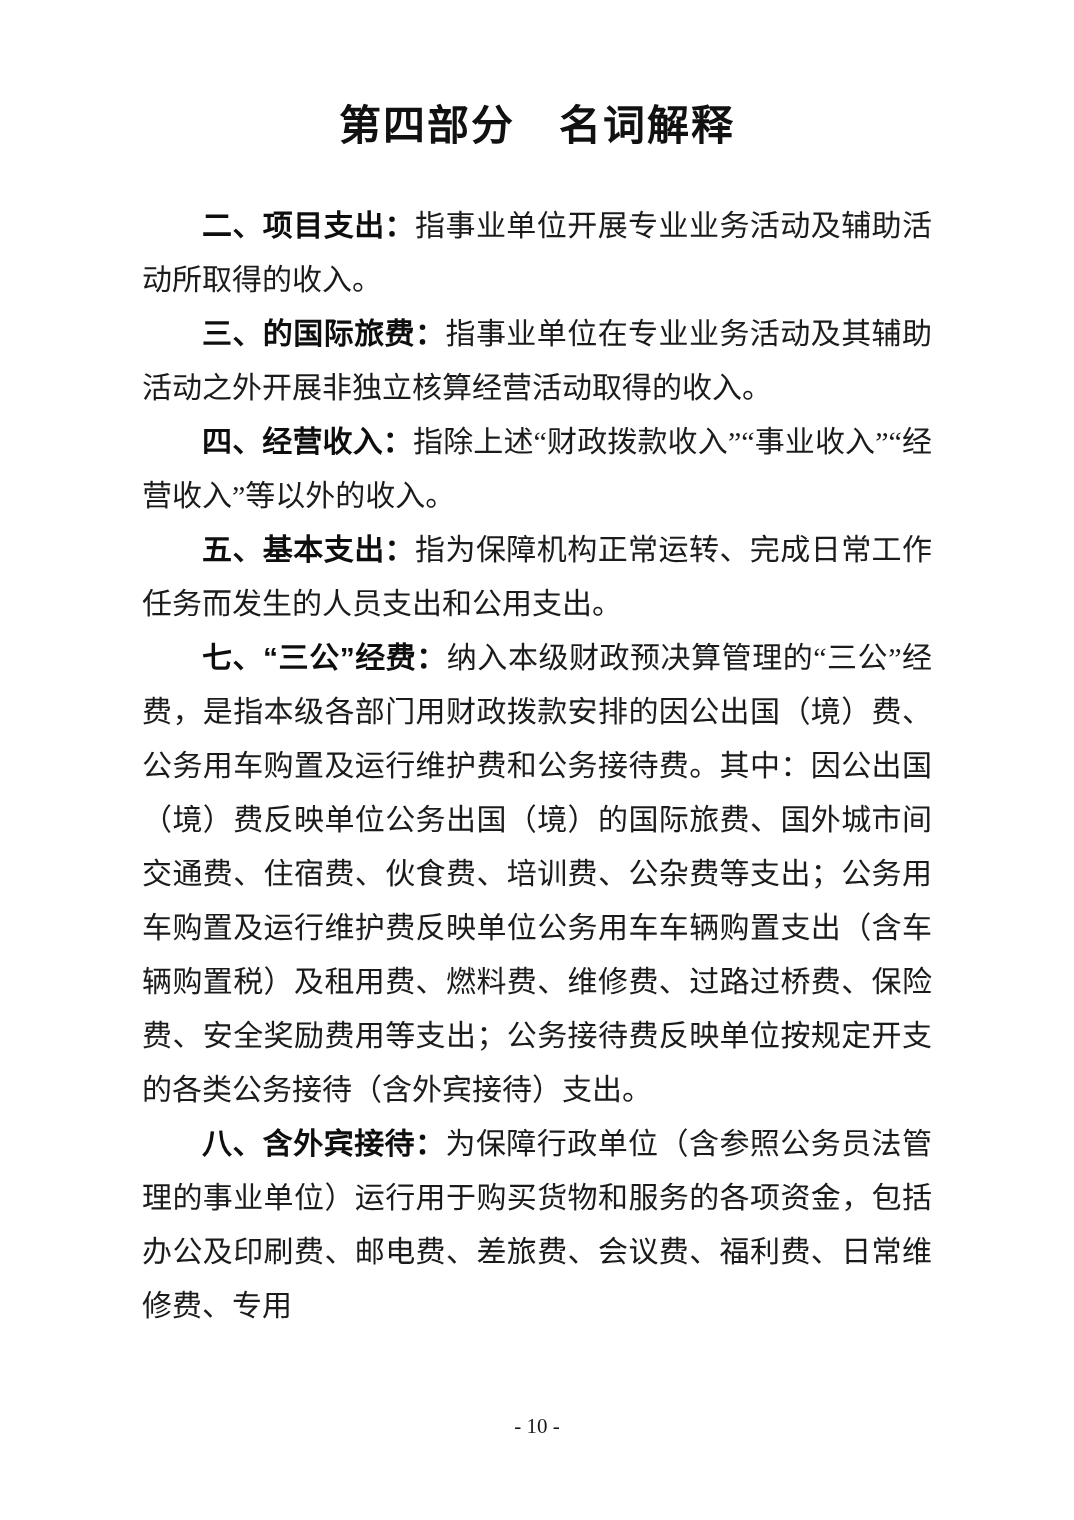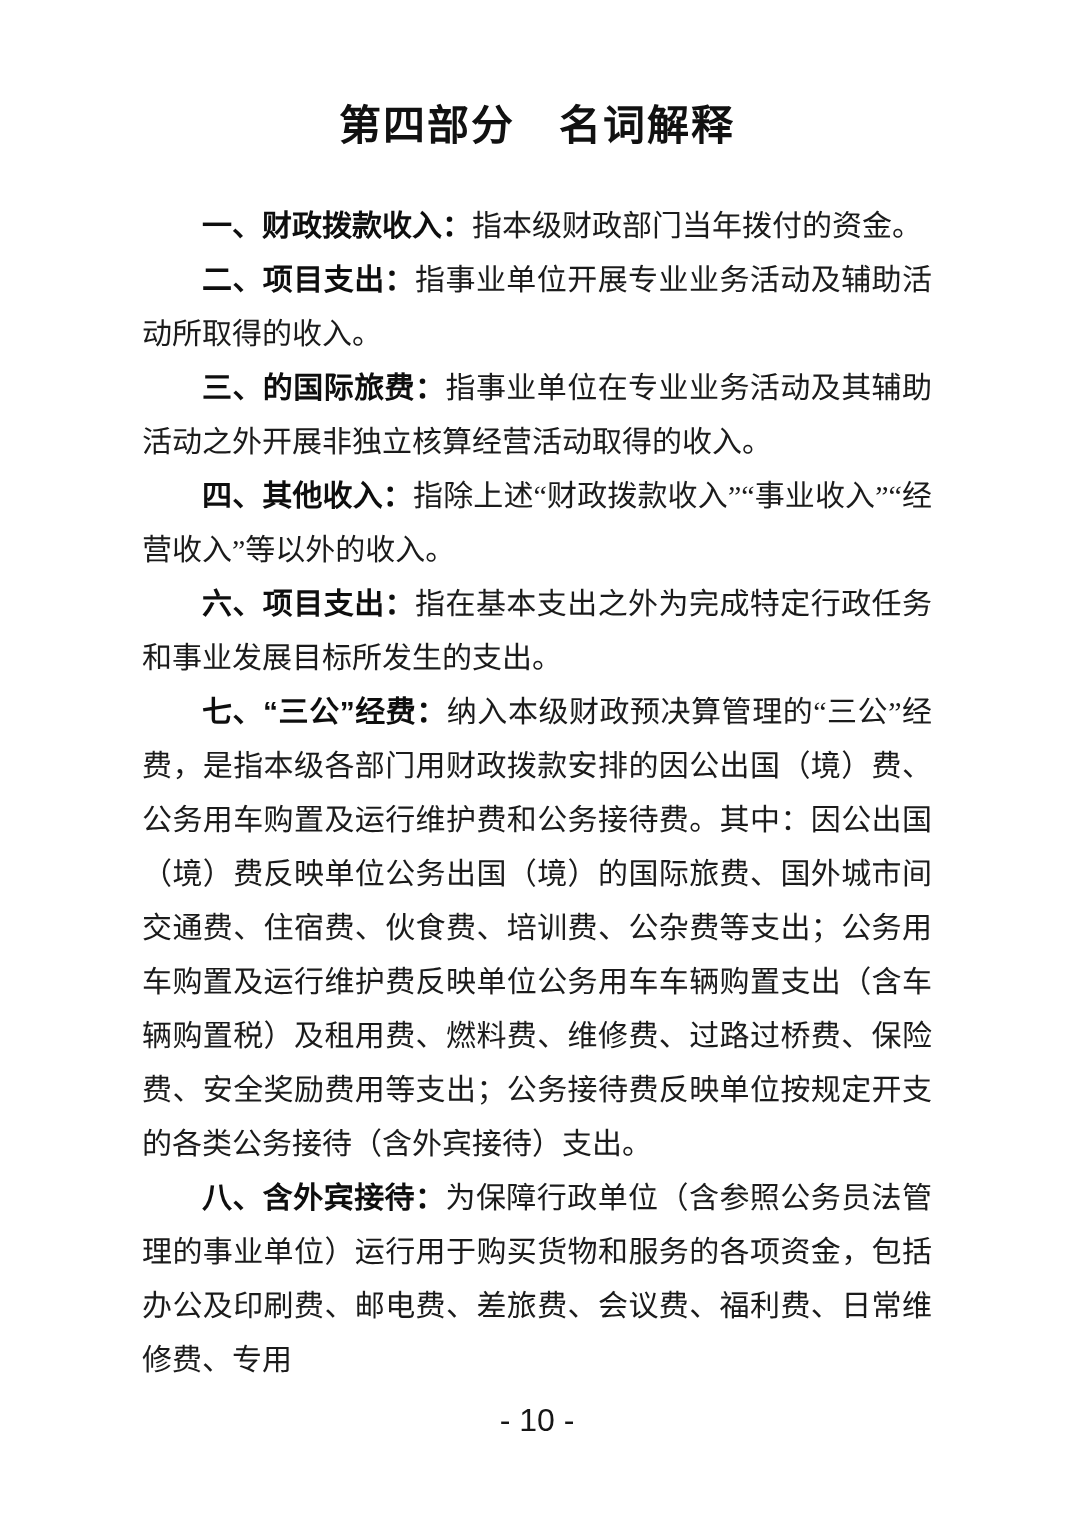--- a/index.html
+++ b/index.html
@@ -50,42 +50,41 @@
   .term-body {
     font-family: "Liberation Serif", serif;
     font-weight: normal;
   }
   .page-number {
     position: absolute;
     bottom: 14px;
     left: 0;
     width: 100%;
     text-align: center;
-    font-family: Liberation Sans, sans-serif;
-    font-size: 32px;
+    font-family: Liberation Serif, serif;
+    font-size: 21px;
     color: #161616;
   }
 </style>
 </head>
 <body>
 
 <div class="page">
   <h1 class="page-title">第四部分　名词解释</h1>
 
   <div class="terms">
-  <p class="term"><span class="term-lead">一、财政拨款收入：</span><span class="term-body">指本级财政部门当年拨付的资金。</span></p>
 
   <p class="term"><span class="term-lead">二、项目支出：</span><span class="term-body">指事业单位开展专业业务活动及辅助活动所取得的收入。</span></p>
 
   <p class="term"><span class="term-lead">三、的国际旅费：</span><span class="term-body">指事业单位在专业业务活动及其辅助活动之外开展非独立核算经营活动取得的收入。</span></p>
 
-  <p class="term"><span class="term-lead">四、其他收入：</span><span class="term-body">指除上述“财政拨款收入”“事业收入”“经营收入”等以外的收入。</span></p>
+  <p class="term"><span class="term-lead">四、经营收入：</span><span class="term-body">指除上述“财政拨款收入”“事业收入”“经营收入”等以外的收入。</span></p>
 
+  <p class="term"><span class="term-lead">五、基本支出：</span><span class="term-body">指为保障机构正常运转、完成日常工作任务而发生的人员支出和公用支出。</span></p>
 
-  <p class="term"><span class="term-lead">六、项目支出：</span><span class="term-body">指在基本支出之外为完成特定行政任务和事业发展目标所发生的支出。</span></p>
 
   <p class="term"><span class="term-lead">七、“三公”经费：</span><span class="term-body">纳入本级财政预决算管理的“三公”经费，是指本级各部门用财政拨款安排的因公出国（境）费、公务用车购置及运行维护费和公务接待费。其中：因公出国（境）费反映单位公务出国（境）的国际旅费、国外城市间交通费、住宿费、伙食费、培训费、公杂费等支出；公务用车购置及运行维护费反映单位公务用车车辆购置支出（含车辆购置税）及租用费、燃料费、维修费、过路过桥费、保险费、安全奖励费用等支出；公务接待费反映单位按规定开支的各类公务接待（含外宾接待）支出。</span></p>
 
   <p class="term"><span class="term-lead">八、含外宾接待：</span><span class="term-body">为保障行政单位（含参照公务员法管理的事业单位）运行用于购买货物和服务的各项资金，包括办公及印刷费、邮电费、差旅费、会议费、福利费、日常维修费、专用</span></p>
 </div>
 
   <div class="page-number">- 10 -</div>
 </div>
 
 </body></html>

